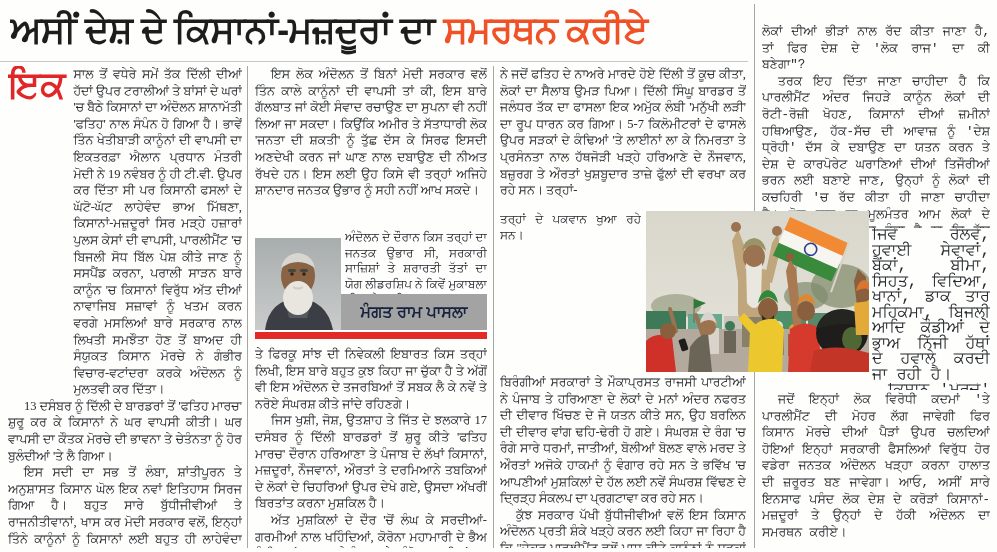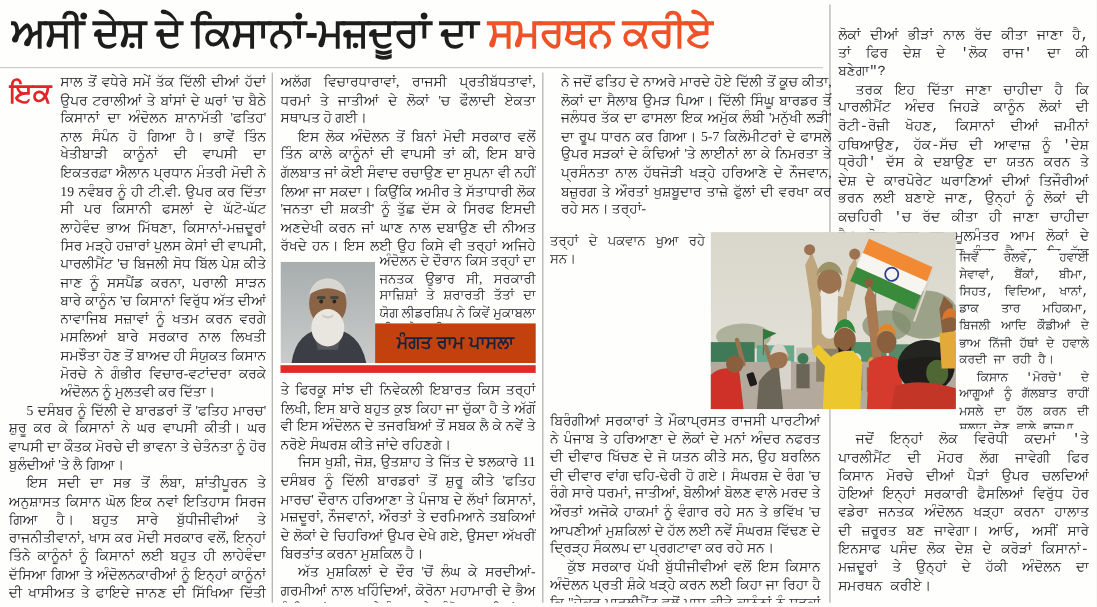--- a/index.html
+++ b/index.html
@@ -21,27 +21,27 @@
   .vdiv{position:absolute;width:1px;background:#a6a6a3;}
   .vdiv.d1{left:247px;top:66px;height:482px;}
   .vdiv.d2{left:493px;top:66px;height:482px;}
   .vdiv.d3{left:754px;top:4px;height:544px;}
   
   .col{position:absolute;font-size:12.5px;line-height:16.6px;text-align:justify;}
   .col p{margin:0;overflow:hidden;}
   .col p.ind{text-indent:16px;}
   .blk{position:absolute;overflow:hidden;}
   .dropcap{
-    float:left;color:#e02627;font-weight:bold;font-size:25px;line-height:34px;
+    float:left;color:#e02627;font-weight:bold;font-size:37px;line-height:34px;
     padding:2px 8px 0 0;font-family:"Liberation Sans","DejaVu Sans",sans-serif;
   }
   
   .author-photo{position:absolute;left:0;top:172px;width:86px;height:92px;}
   .author-plate{
-    position:absolute;left:86px;top:228px;width:146px;height:36px;background:#c2410c;
+    position:absolute;left:86px;top:228px;width:146px;height:36px;background:#a3a3a3;
     display:flex;align-items:center;justify-content:center;
     font-family:"Liberation Sans","DejaVu Sans",sans-serif;
     font-weight:bold;font-size:16px;color:#16233f;overflow:hidden;white-space:nowrap;
   }
   .author-bar{position:absolute;left:0;top:266px;width:232px;height:7px;background:#e42a26;}
   
   .celebration{position:absolute;left:646px;top:211px;width:223px;height:161px;z-index:5;}
   svg{display:block;}
 </style>
 </head>
@@ -56,27 +56,26 @@
   </div>
   <div class="headline-rule"></div>
 
   <div class="vdiv d1"></div>
   <div class="vdiv d2"></div>
   <div class="vdiv d3"></div>
 
   <div class="col" style="left:8px;top:66px;width:234px;height:482px;overflow:hidden;">
     <span class="dropcap">ਇਕ</span>
     <p>ਸਾਲ ਤੋਂ ਵਧੇਰੇ ਸਮੇਂ ਤੱਕ ਦਿੱਲੀ ਦੀਆਂ ਹੱਦਾਂ ਉਪਰ ਟਰਾਲੀਆਂ ਤੇ ਬਾਂਸਾਂ ਦੇ ਘਰਾਂ 'ਚ ਬੈਠੇ ਕਿਸਾਨਾਂ ਦਾ ਅੰਦੋਲਨ ਸ਼ਾਨਾਮੱਤੀ 'ਫਤਿਹ' ਨਾਲ ਸੰਪੰਨ ਹੋ ਗਿਆ ਹੈ। ਭਾਵੇਂ ਤਿੰਨ ਖੇਤੀਬਾੜੀ ਕਾਨੂੰਨਾਂ ਦੀ ਵਾਪਸੀ ਦਾ ਇਕਤਰਫ਼ਾ ਐਲਾਨ ਪ੍ਰਧਾਨ ਮੰਤਰੀ ਮੋਦੀ ਨੇ 19 ਨਵੰਬਰ ਨੂੰ ਹੀ ਟੀ.ਵੀ. ਉਪਰ ਕਰ ਦਿੱਤਾ ਸੀ ਪਰ ਕਿਸਾਨੀ ਫਸਲਾਂ ਦੇ ਘੱਟੋ-ਘੱਟ ਲਾਹੇਵੰਦ ਭਾਅ ਮਿੱਥਣਾ, ਕਿਸਾਨਾਂ-ਮਜ਼ਦੂਰਾਂ ਸਿਰ ਮੜ੍ਹੇ ਹਜ਼ਾਰਾਂ ਪੁਲਸ ਕੇਸਾਂ ਦੀ ਵਾਪਸੀ, ਪਾਰਲੀਮੈਂਟ 'ਚ ਬਿਜਲੀ ਸੋਧ ਬਿੱਲ ਪੇਸ਼ ਕੀਤੇ ਜਾਣ ਨੂੰ ਸਸਪੈਂਡ ਕਰਨਾ, ਪਰਾਲੀ ਸਾੜਨ ਬਾਰੇ ਕਾਨੂੰਨ 'ਚ ਕਿਸਾਨਾਂ ਵਿਰੁੱਧ ਅੱਤ ਦੀਆਂ ਨਾਵਾਜਿਬ ਸਜ਼ਾਵਾਂ ਨੂੰ ਖਤਮ ਕਰਨ ਵਰਗੇ ਮਸਲਿਆਂ ਬਾਰੇ ਸਰਕਾਰ ਨਾਲ ਲਿਖਤੀ ਸਮਝੌਤਾ ਹੋਣ ਤੋਂ ਬਾਅਦ ਹੀ ਸੰਯੁਕਤ ਕਿਸਾਨ ਮੋਰਚੇ ਨੇ ਗੰਭੀਰ ਵਿਚਾਰ-ਵਟਾਂਦਰਾ ਕਰਕੇ ਅੰਦੋਲਨ ਨੂੰ ਮੁਲਤਵੀ ਕਰ ਦਿੱਤਾ।</p>
-    <p class="ind">5 ਦਸੰਬਰ ਨੂੰ ਦਿੱਲੀ ਦੇ ਬਾਰਡਰਾਂ ਤੋਂ 'ਫਤਿਹ ਮਾਰਚ' ਸ਼ੁਰੂ ਕਰ ਕੇ ਕਿਸਾਨਾਂ ਨੇ ਘਰ ਵਾਪਸੀ ਕੀਤੀ। ਘਰ ਵਾਪਸੀ ਦਾ ਕੌਤਕ ਮੋਰਚੇ ਦੀ ਭਾਵਨਾ ਤੇ ਚੇਤੰਨਤਾ ਨੂੰ ਹੋਰ ਬੁਲੰਦੀਆਂ 'ਤੇ ਲੈ ਗਿਆ।</p>
+    <p class="ind">13 ਦਸੰਬਰ ਨੂੰ ਦਿੱਲੀ ਦੇ ਬਾਰਡਰਾਂ ਤੋਂ 'ਫਤਿਹ ਮਾਰਚ' ਸ਼ੁਰੂ ਕਰ ਕੇ ਕਿਸਾਨਾਂ ਨੇ ਘਰ ਵਾਪਸੀ ਕੀਤੀ। ਘਰ ਵਾਪਸੀ ਦਾ ਕੌਤਕ ਮੋਰਚੇ ਦੀ ਭਾਵਨਾ ਤੇ ਚੇਤੰਨਤਾ ਨੂੰ ਹੋਰ ਬੁਲੰਦੀਆਂ 'ਤੇ ਲੈ ਗਿਆ।</p>
     <p class="ind">ਇਸ ਸਦੀ ਦਾ ਸਭ ਤੋਂ ਲੰਬਾ, ਸ਼ਾਂਤੀਪੂਰਨ ਤੇ ਅਨੁਸ਼ਾਸਤ ਕਿਸਾਨ ਘੋਲ ਇਕ ਨਵਾਂ ਇਤਿਹਾਸ ਸਿਰਜ ਗਿਆ ਹੈ। ਬਹੁਤ ਸਾਰੇ ਬੁੱਧੀਜੀਵੀਆਂ ਤੇ ਰਾਜਨੀਤੀਵਾਨਾਂ, ਖਾਸ ਕਰ ਮੋਦੀ ਸਰਕਾਰ ਵਲੋਂ, ਇਨ੍ਹਾਂ ਤਿੰਨੇ ਕਾਨੂੰਨਾਂ ਨੂੰ ਕਿਸਾਨਾਂ ਲਈ ਬਹੁਤ ਹੀ ਲਾਹੇਵੰਦਾ ਦੱਸਿਆ ਗਿਆ ਤੇ ਅੰਦੋਲਨਕਾਰੀਆਂ ਨੂੰ ਇਨ੍ਹਾਂ ਕਾਨੂੰਨਾਂ ਦੀ ਖਾਸੀਅਤ ਤੇ ਫਾਇਦੇ ਜਾਨਣ ਦੀ ਸਿੱਖਿਆ ਦਿੱਤੀ ਗਈ। ਹਰ ਕਿਸਮ ਦੇ ਇਲਜ਼ਾਮ ਹੱਕ-ਸੱਚ ਦੀ ਲੜਾਈ ਲੜ ਰਹੇ ਧਰਤੀ ਪੁੱਤਰਾਂ ਉਪਰ ਮੜ੍ਹੇ ਗਏ ਤੇ ਸਾਜ਼ਿਸ਼ਾਂ ਘੜੀਆਂ ਗਈਆਂ। ਫਿਰਕੂ ਤੇ ਸਰਕਾਰਪ੍ਰਸਤ ਲੋਕਾਂ ਨੇ ਕਿਸਾਨ ਅੰਦੋਲਨ ਨੂੰ ਕਮਜ਼ੋਰ ਕਰਨ ਲਈ ਸਿੱਖਾਂ ਤੇ ਕਮਿਊਨਿਸਟਾਂ 'ਚ ਪਾੜਾ ਪਾਉਣ ਦਾ ਕੋਝਾ ਯਤਨ ਵੀ ਕੀਤਾ, ਜੋ ਸਫਲ ਨਹੀਂ ਹੋ ਸਕਿਆ। ਇਸਦੇ ਉਲਟ ਅਲੱਗ-</p>
   </div>
 
   <div class="col" style="left:255px;top:66px;width:232px;height:482px;">
     <div class="blk" style="left:0;top:0;width:232px;height:166px;">
-      <p>ਅਲੱਗ ਵਿਚਾਰਧਾਰਾਵਾਂ, ਰਾਜਸੀ ਪ੍ਰਤੀਬੱਧਤਾਵਾਂ, ਧਰਮਾਂ ਤੇ ਜਾਤੀਆਂ ਦੇ ਲੋਕਾਂ 'ਚ ਫੌਲਾਦੀ ਏਕਤਾ ਸਥਾਪਤ ਹੋ ਗਈ।</p>
       <p class="ind">ਇਸ ਲੋਕ ਅੰਦੋਲਨ ਤੋਂ ਬਿਨਾਂ ਮੋਦੀ ਸਰਕਾਰ ਵਲੋਂ ਤਿੰਨ ਕਾਲੇ ਕਾਨੂੰਨਾਂ ਦੀ ਵਾਪਸੀ ਤਾਂ ਕੀ, ਇਸ ਬਾਰੇ ਗੱਲਬਾਤ ਜਾਂ ਕੋਈ ਸੰਵਾਦ ਰਚਾਉਣ ਦਾ ਸੁਪਨਾ ਵੀ ਨਹੀਂ ਲਿਆ ਜਾ ਸਕਦਾ। ਕਿਉਂਕਿ ਅਮੀਰ ਤੇ ਸੱਤਾਧਾਰੀ ਲੋਕ 'ਜਨਤਾ ਦੀ ਸ਼ਕਤੀ' ਨੂੰ ਤੁੱਛ ਦੱਸ ਕੇ ਸਿਰਫ ਇਸਦੀ ਅਣਦੇਖੀ ਕਰਨ ਜਾਂ ਘਾਣ ਨਾਲ ਦਬਾਉਣ ਦੀ ਨੀਅਤ ਰੱਖਦੇ ਹਨ। ਇਸ ਲਈ ਉਹ ਕਿਸੇ ਵੀ ਤਰ੍ਹਾਂ ਅਜਿਹੇ ਸ਼ਾਨਦਾਰ ਜਨਤਕ ਉਭਾਰ ਨੂੰ ਸਹੀ ਨਹੀਂ ਆਖ ਸਕਦੇ।</p>
     </div>
 
     <div class="blk" style="left:90px;top:164px;width:142px;height:64px;font-size:12px;line-height:15.5px;">
       <p>ਅੰਦੋਲਨ ਦੇ ਦੌਰਾਨ ਕਿਸ ਤਰ੍ਹਾਂ ਦਾ ਜਨਤਕ ਉਭਾਰ ਸੀ, ਸਰਕਾਰੀ ਸਾਜ਼ਿਸ਼ਾਂ ਤੇ ਸ਼ਰਾਰਤੀ ਤੱਤਾਂ ਦਾ ਯੋਗ ਲੀਡਰਸ਼ਿਪ ਨੇ ਕਿਵੇਂ ਮੁਕਾਬਲਾ ਕੀਤਾ ਤੇ ਭਾਈਚਾਰਕ</p>
     </div>
 
     <div class="author-photo">
       <svg width="86" height="92" viewBox="0 0 86 92">
         <defs>
@@ -99,45 +98,45 @@
       </svg>
     </div>
 
     <div class="author-plate">
       <span>ਮੰਗਤ ਰਾਮ ਪਾਸਲਾ</span>
     </div>
     <div class="author-bar"></div>
 
     <div class="blk" style="left:0;top:280px;width:232px;height:202px;font-family:Liberation Serif, serif;">
       <p>ਤੇ ਫਿਰਕੂ ਸਾਂਝ ਦੀ ਨਿਵੇਕਲੀ ਇਬਾਰਤ ਕਿਸ ਤਰ੍ਹਾਂ ਲਿਖੀ, ਇਸ ਬਾਰੇ ਬਹੁਤ ਕੁਝ ਕਿਹਾ ਜਾ ਚੁੱਕਾ ਹੈ ਤੇ ਅੱਗੋਂ ਵੀ ਇਸ ਅੰਦੋਲਨ ਦੇ ਤਜਰਬਿਆਂ ਤੋਂ ਸਬਕ ਲੈ ਕੇ ਨਵੇਂ ਤੇ ਨਰੋਏ ਸੰਘਰਸ਼ ਕੀਤੇ ਜਾਂਦੇ ਰਹਿਣਗੇ।</p>
-      <p class="ind">ਜਿਸ ਖੁਸ਼ੀ, ਜੋਸ਼, ਉਤਸ਼ਾਹ ਤੇ ਜਿੱਤ ਦੇ ਝਲਕਾਰੇ 11 ਦਸੰਬਰ ਨੂੰ ਦਿੱਲੀ ਬਾਰਡਰਾਂ ਤੋਂ ਸ਼ੁਰੂ ਕੀਤੇ 'ਫਤਿਹ ਮਾਰਚ' ਦੌਰਾਨ ਹਰਿਆਣਾ ਤੇ ਪੰਜਾਬ ਦੇ ਲੱਖਾਂ ਕਿਸਾਨਾਂ, ਮਜ਼ਦੂਰਾਂ, ਨੌਜਵਾਨਾਂ, ਔਰਤਾਂ ਤੇ ਦਰਮਿਆਨੇ ਤਬਕਿਆਂ ਦੇ ਲੋਕਾਂ ਦੇ ਚਿਹਰਿਆਂ ਉਪਰ ਦੇਖੇ ਗਏ, ਉਸਦਾ ਅੱਖਰੀਂ ਬਿਰਤਾਂਤ ਕਰਨਾ ਮੁਸ਼ਕਿਲ ਹੈ।</p>
+      <p class="ind">ਜਿਸ ਖੁਸ਼ੀ, ਜੋਸ਼, ਉਤਸ਼ਾਹ ਤੇ ਜਿੱਤ ਦੇ ਝਲਕਾਰੇ 17 ਦਸੰਬਰ ਨੂੰ ਦਿੱਲੀ ਬਾਰਡਰਾਂ ਤੋਂ ਸ਼ੁਰੂ ਕੀਤੇ 'ਫਤਿਹ ਮਾਰਚ' ਦੌਰਾਨ ਹਰਿਆਣਾ ਤੇ ਪੰਜਾਬ ਦੇ ਲੱਖਾਂ ਕਿਸਾਨਾਂ, ਮਜ਼ਦੂਰਾਂ, ਨੌਜਵਾਨਾਂ, ਔਰਤਾਂ ਤੇ ਦਰਮਿਆਨੇ ਤਬਕਿਆਂ ਦੇ ਲੋਕਾਂ ਦੇ ਚਿਹਰਿਆਂ ਉਪਰ ਦੇਖੇ ਗਏ, ਉਸਦਾ ਅੱਖਰੀਂ ਬਿਰਤਾਂਤ ਕਰਨਾ ਮੁਸ਼ਕਿਲ ਹੈ।</p>
       <p class="ind">ਅੱਤ ਮੁਸ਼ਕਿਲਾਂ ਦੇ ਦੌਰ 'ਚੋਂ ਲੰਘ ਕੇ ਸਰਦੀਆਂ-ਗਰਮੀਆਂ ਨਾਲ ਖਹਿੰਦਿਆਂ, ਕੋਰੋਨਾ ਮਹਾਮਾਰੀ ਦੇ ਭੈਅ ਨੂੰ ਹਿਮਤਾਂ 'ਚ ਢਾਲ ਕੇ ਕੁੰਦਨ ਬਣੇ ਅੰਦੋਲਨਕਾਰੀਆਂ</p>
     </div>
   </div>
 
   <div class="col" style="left:500px;top:66px;width:246px;height:482px;">
-    <div class="blk" style="left:0;top:0;width:246px;height:146px;margin-left:10px;">
+    <div class="blk" style="left:0;top:0;width:246px;height:146px;">
       <p>ਨੇ ਜਦੋਂ ਫਤਿਹ ਦੇ ਨਾਅਰੇ ਮਾਰਦੇ ਹੋਏ ਦਿੱਲੀ ਤੋਂ ਕੂਚ ਕੀਤਾ, ਲੋਕਾਂ ਦਾ ਸੈਲਾਬ ਉਮੜ ਪਿਆ। ਦਿੱਲੀ ਸਿੰਘੂ ਬਾਰਡਰ ਤੋਂ ਜਲੰਧਰ ਤੱਕ ਦਾ ਫਾਸਲਾ ਇਕ ਅਮੁੱਕ ਲੰਬੀ 'ਮਨੁੱਖੀ ਲੜੀ' ਦਾ ਰੂਪ ਧਾਰਨ ਕਰ ਗਿਆ। 5-7 ਕਿਲੋਮੀਟਰਾਂ ਦੇ ਫਾਸਲੇ ਉਪਰ ਸੜਕਾਂ ਦੇ ਕੰਢਿਆਂ 'ਤੇ ਲਾਈਨਾਂ ਲਾ ਕੇ ਨਿਮਰਤਾ ਤੇ ਪ੍ਰਸੰਨਤਾ ਨਾਲ ਹੱਥਜੋੜੀ ਖੜ੍ਹੇ ਹਰਿਆਣੇ ਦੇ ਨੌਜਵਾਨ, ਬਜ਼ੁਰਗ ਤੇ ਔਰਤਾਂ ਖੁਸ਼ਬੂਦਾਰ ਤਾਜ਼ੇ ਫੁੱਲਾਂ ਦੀ ਵਰਖਾ ਕਰ ਰਹੇ ਸਨ। ਤਰ੍ਹਾਂ-</p>
     </div>
     <div class="blk" style="left:0;top:146px;width:141px;height:160px;font-size:12px;line-height:15.5px;">
       <p>ਤਰ੍ਹਾਂ ਦੇ ਪਕਵਾਨ ਖੁਆ ਰਹੇ ਸਨ।</p>
     </div>
     <div class="blk" style="left:0;top:308px;width:246px;height:174px;font-family:Liberation Serif, serif;">
       <p>ਬਿਰੰਗੀਆਂ ਸਰਕਾਰਾਂ ਤੇ ਮੌਕਾਪ੍ਰਸਤ ਰਾਜਸੀ ਪਾਰਟੀਆਂ ਨੇ ਪੰਜਾਬ ਤੇ ਹਰਿਆਣਾ ਦੇ ਲੋਕਾਂ ਦੇ ਮਨਾਂ ਅੰਦਰ ਨਫਰਤ ਦੀ ਦੀਵਾਰ ਖਿੱਚਣ ਦੇ ਜੋ ਯਤਨ ਕੀਤੇ ਸਨ, ਉਹ ਬਰਲਿਨ ਦੀ ਦੀਵਾਰ ਵਾਂਗ ਢਹਿ-ਢੇਰੀ ਹੋ ਗਏ। ਸੰਘਰਸ਼ ਦੇ ਰੰਗ 'ਚ ਰੰਗੇ ਸਾਰੇ ਧਰਮਾਂ, ਜਾਤੀਆਂ, ਬੋਲੀਆਂ ਬੋਲਣ ਵਾਲੇ ਮਰਦ ਤੇ ਔਰਤਾਂ ਅਜੋਕੇ ਹਾਕਮਾਂ ਨੂੰ ਵੰਗਾਰ ਰਹੇ ਸਨ ਤੇ ਭਵਿੱਖ 'ਚ ਆਪਣੀਆਂ ਮੁਸ਼ਕਿਲਾਂ ਦੇ ਹੱਲ ਲਈ ਨਵੇਂ ਸੰਘਰਸ਼ ਵਿੱਢਣ ਦੇ ਦ੍ਰਿੜ੍ਹ ਸੰਕਲਪ ਦਾ ਪ੍ਰਗਟਾਵਾ ਕਰ ਰਹੇ ਸਨ।</p>
       <p class="ind">ਕੁੱਝ ਸਰਕਾਰ ਪੱਖੀ ਬੁੱਧੀਜੀਵੀਆਂ ਵਲੋਂ ਇਸ ਕਿਸਾਨ ਅੰਦੋਲਨ ਪ੍ਰਤੀ ਸ਼ੰਕੇ ਖੜ੍ਹੇ ਕਰਨ ਲਈ ਕਿਹਾ ਜਾ ਰਿਹਾ ਹੈ ਕਿ "ਜੇਕਰ ਪਾਰਲੀਮੈਂਟ ਵਲੋਂ ਪਾਸ ਕੀਤੇ ਕਾਨੂੰਨਾਂ ਨੂੰ ਸੜਕਾਂ 'ਤੇ</p>
     </div>
   </div>
 
   <div class="col" style="left:762px;top:24px;width:228px;height:540px;font-family:Liberation Mono, monospace;">
     <div class="blk" style="left:0;top:0;width:228px;height:204px;">
       <p>ਲੋਕਾਂ ਦੀਆਂ ਭੀੜਾਂ ਨਾਲ ਰੱਦ ਕੀਤਾ ਜਾਣਾ ਹੈ, ਤਾਂ ਫਿਰ ਦੇਸ਼ ਦੇ 'ਲੋਕ ਰਾਜ' ਦਾ ਕੀ ਬਣੇਗਾ"?</p>
       <p class="ind">ਤਰਕ ਇਹ ਦਿੱਤਾ ਜਾਣਾ ਚਾਹੀਦਾ ਹੈ ਕਿ ਪਾਰਲੀਮੈਂਟ ਅੰਦਰ ਜਿਹੜੇ ਕਾਨੂੰਨ ਲੋਕਾਂ ਦੀ ਰੋਟੀ-ਰੋਜ਼ੀ ਖੋਹਣ, ਕਿਸਾਨਾਂ ਦੀਆਂ ਜ਼ਮੀਨਾਂ ਹਥਿਆਉਣ, ਹੱਕ-ਸੱਚ ਦੀ ਆਵਾਜ਼ ਨੂੰ 'ਦੇਸ਼ ਧ੍ਰੋਹੀ' ਦੱਸ ਕੇ ਦਬਾਉਣ ਦਾ ਯਤਨ ਕਰਨ ਤੇ ਦੇਸ਼ ਦੇ ਕਾਰਪੋਰੇਟ ਘਰਾਣਿਆਂ ਦੀਆਂ ਤਿਜੌਰੀਆਂ ਭਰਨ ਲਈ ਬਣਾਏ ਜਾਣ, ਉਨ੍ਹਾਂ ਨੂੰ ਲੋਕਾਂ ਦੀ ਕਚਹਿਰੀ 'ਚ ਰੱਦ ਕੀਤਾ ਹੀ ਜਾਣਾ ਚਾਹੀਦਾ ਹੈ। ਲੋਕ ਰਾਜ ਦਾ ਮੂਲਮੰਤਰ ਆਮ ਲੋਕਾਂ ਦੇ ਹਿੱਤਾਂ ਦੀ ਰਾਖੀ ਕਰਨਾ ਹੁੰਦਾ ਹੈ ਨਾ ਕਿ ਕੁੱਝ ਅਮੀਰ ਲੋਕਾਂ ਦੇ ਹਿੱਤਾਂ ਦੀ ਸੇਵਾ ਕਰਨਾ।</p>
       <p class="ind">ਮੋਦੀ ਸਰਕਾਰ ਦੇਸ਼ ਦੇ ਸਾਰੇ ਜਨਤਕ ਅਦਾਰੇ ਤੇ ਮਹਿਕਮੇ</p>
     </div>
-    <div class="blk" style="left:110px;top:204px;width:118px;height:162px;font-size:11px;line-height:15.5px;">
+    <div class="blk" style="left:110px;top:204px;width:118px;height:162px;font-size:16px;line-height:15.5px;">
       <p>ਜਿਵੇਂ ਰੇਲਵੇ, ਹਵਾਈ ਸੇਵਾਵਾਂ, ਬੈਂਕਾਂ, ਬੀਮਾ, ਸਿਹਤ, ਵਿਦਿਆ, ਖਾਨਾਂ, ਡਾਕ ਤਾਰ ਮਹਿਕਮਾ, ਬਿਜਲੀ ਆਦਿ ਕੌਡੀਆਂ ਦੇ ਭਾਅ ਨਿੱਜੀ ਹੱਥਾਂ ਦੇ ਹਵਾਲੇ ਕਰਦੀ ਜਾ ਰਹੀ ਹੈ।</p>
       <p class="ind">ਕਿਸਾਨ 'ਮੋਰਚੇ' ਦੇ ਆਗੂਆਂ ਨੂੰ ਗੱਲਬਾਤ ਰਾਹੀਂ ਮਸਲੇ ਦਾ ਹੱਲ ਕਰਨ ਦੀ ਸਲਾਹ ਦੇਣ ਵਾਲੇ ਭਾਜਪਾ</p>
     </div>
     <div class="blk" style="left:0;top:368px;width:228px;height:172px;">
       <p class="ind">ਜਦੋਂ ਇਨ੍ਹਾਂ ਲੋਕ ਵਿਰੋਧੀ ਕਦਮਾਂ 'ਤੇ ਪਾਰਲੀਮੈਂਟ ਦੀ ਮੋਹਰ ਲੱਗ ਜਾਵੇਗੀ ਫਿਰ ਕਿਸਾਨ ਮੋਰਚੇ ਦੀਆਂ ਪੈੜਾਂ ਉਪਰ ਚਲਦਿਆਂ ਹੋਇਆਂ ਇਨ੍ਹਾਂ ਸਰਕਾਰੀ ਫੈਸਲਿਆਂ ਵਿਰੁੱਧ ਹੋਰ ਵਡੇਰਾ ਜਨਤਕ ਅੰਦੋਲਨ ਖੜ੍ਹਾ ਕਰਨਾ ਹਾਲਾਤ ਦੀ ਜ਼ਰੂਰਤ ਬਣ ਜਾਵੇਗਾ। ਆਓ, ਅਸੀਂ ਸਾਰੇ ਇਨਸਾਫ ਪਸੰਦ ਲੋਕ ਦੇਸ਼ ਦੇ ਕਰੋੜਾਂ ਕਿਸਾਨਾਂ-ਮਜ਼ਦੂਰਾਂ ਤੇ ਉਨ੍ਹਾਂ ਦੇ ਹੱਕੀ ਅੰਦੋਲਨ ਦਾ ਸਮਰਥਨ ਕਰੀਏ।</p>
     </div>
   </div>
 
   <div class="celebration">
     <svg width="223" height="161" viewBox="0 0 223 161">

